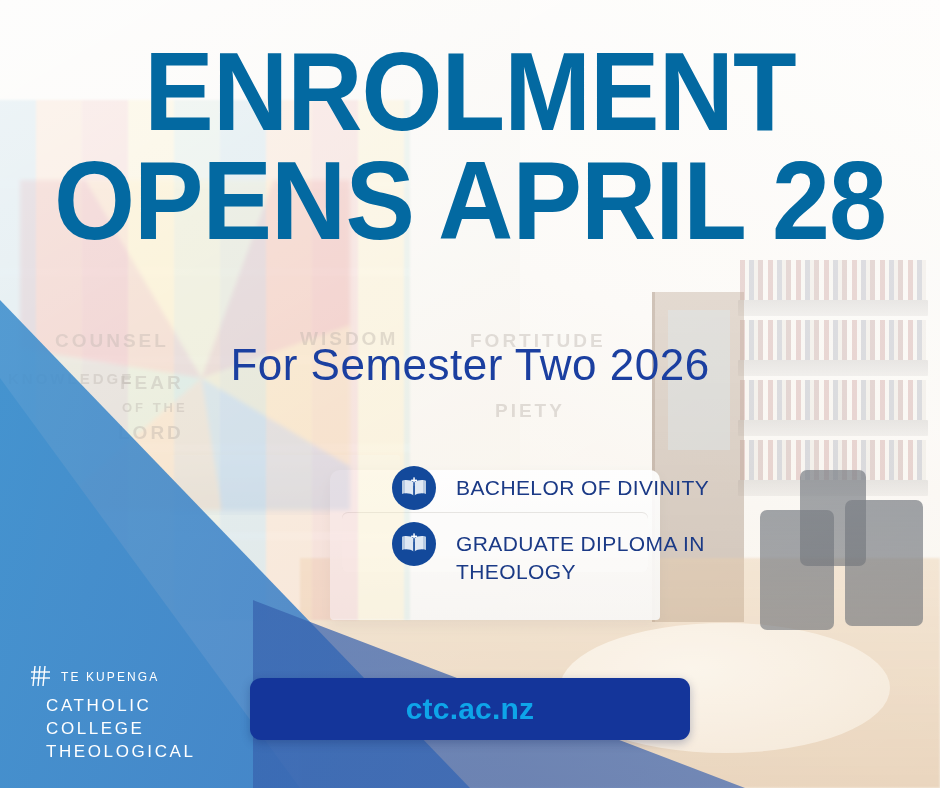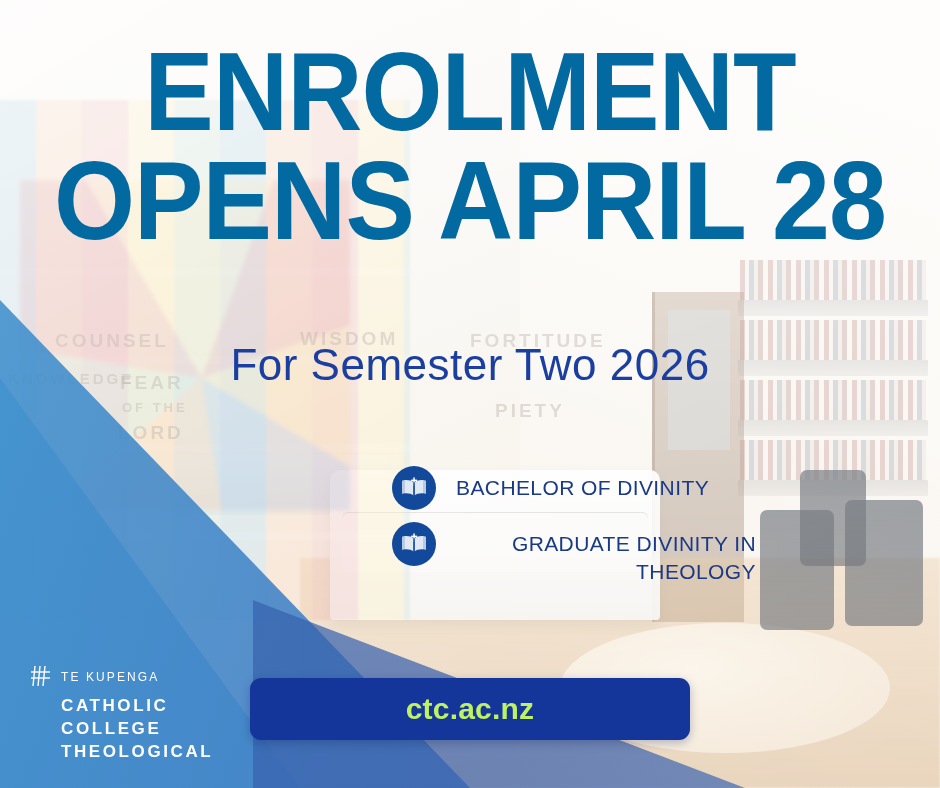--- a/index.html
+++ b/index.html
@@ -161,44 +161,44 @@
     position:absolute;left:392px;top:466px;width:430px;
   }
   .program-row{display:flex;align-items:flex-start;margin-bottom:12px;}
   .book-badge{
     flex:0 0 auto;width:44px;height:44px;border-radius:50%;
     background:#13499b;display:flex;align-items:center;justify-content:center;
     margin-right:20px;
   }
   .program-label{
     color:#1b3a86;font-size:21px;line-height:1.35;letter-spacing:.4px;
-    padding-top:8px;max-width:300px;text-align:right;
+    padding-top:8px;max-width:300px;
   }
 
   
   .logo{
     position:absolute;left:30px;top:665px;color:#ffffff;
   }
   .logo-top{display:flex;align-items:center;}
   .net-mark{margin-right:9px;}
   .logo-kupenga{
     font-size:12px;letter-spacing:2.1px;font-weight:400;
     padding-bottom:2px;
   }
   .logo-main{
-    font-size:17px;letter-spacing:2.6px;line-height:1.34;font-weight:700;
-    margin-top:4px;margin-left:31px;
+    font-size:17px;letter-spacing:2.6px;line-height:1.34;font-weight:400;
+    margin-top:4px;margin-left:16px;
   }
 
   
   .url-button{
     position:absolute;left:250px;top:678px;width:440px;height:62px;
     background:#14359a;border-radius:11px;
     display:flex;align-items:center;justify-content:center;
-    color:#bef264;font-size:30px;font-weight:700;letter-spacing:.2px;
+    color:#0ea5e9;font-size:30px;font-weight:700;letter-spacing:.2px;
     box-shadow:0 3px 10px rgba(10,30,90,.28);
   }
 </style>
 </head>
 <body>
 
 <div id="poster">
 
   <div class="bg">
     <div class="bg-base"></div>
@@ -275,21 +275,21 @@
         <svg width="26" height="22" viewBox="0 0 26 22" aria-hidden="true">
           <path d="M12.6 5.4C10.6 3.6 7.6 2.9 4 3.1v13.3c3.6-.2 6.6.5 8.6 2.2z" fill="#dfe8f3"></path>
           <path d="M13.4 5.4c2-1.8 5-2.5 8.6-2.3v13.3c-3.6-.2-6.6.5-8.6 2.2z" fill="#dfe8f3"></path>
           <path d="M4 3.1C2.8 3.2 1.8 3.4 1 3.7v13.2c.8-.3 1.8-.5 3-.6z" fill="#b9cbe2"></path>
           <path d="M22 3.1c1.2.1 2.2.3 3 .6v13.2c-.8-.3-1.8-.5-3-.6z" fill="#b9cbe2"></path>
           <rect x="12.3" y="0.4" width="1.5" height="8.4" fill="#ffffff"></rect>
           <rect x="10.1" y="2.6" width="5.9" height="1.5" fill="#ffffff"></rect>
           <rect x="12.3" y="5.2" width="1.5" height="13.6" fill="#13499b"></rect>
         </svg>
       </span>
-      <span class="program-label">GRADUATE DIVINITY IN THEOLOGY</span>
+      <span class="program-label">GRADUATE DIPLOMA IN THEOLOGY</span>
     </div>
 
   </div>
 
   <div class="logo">
     <div class="logo-top">
       <span class="net-mark">
         <svg width="22" height="22" viewBox="0 0 22 22" aria-hidden="true">
           <g stroke="#ffffff" stroke-width="1.4">
             <line x1="5" y1="1" x2="3" y2="21"></line>

